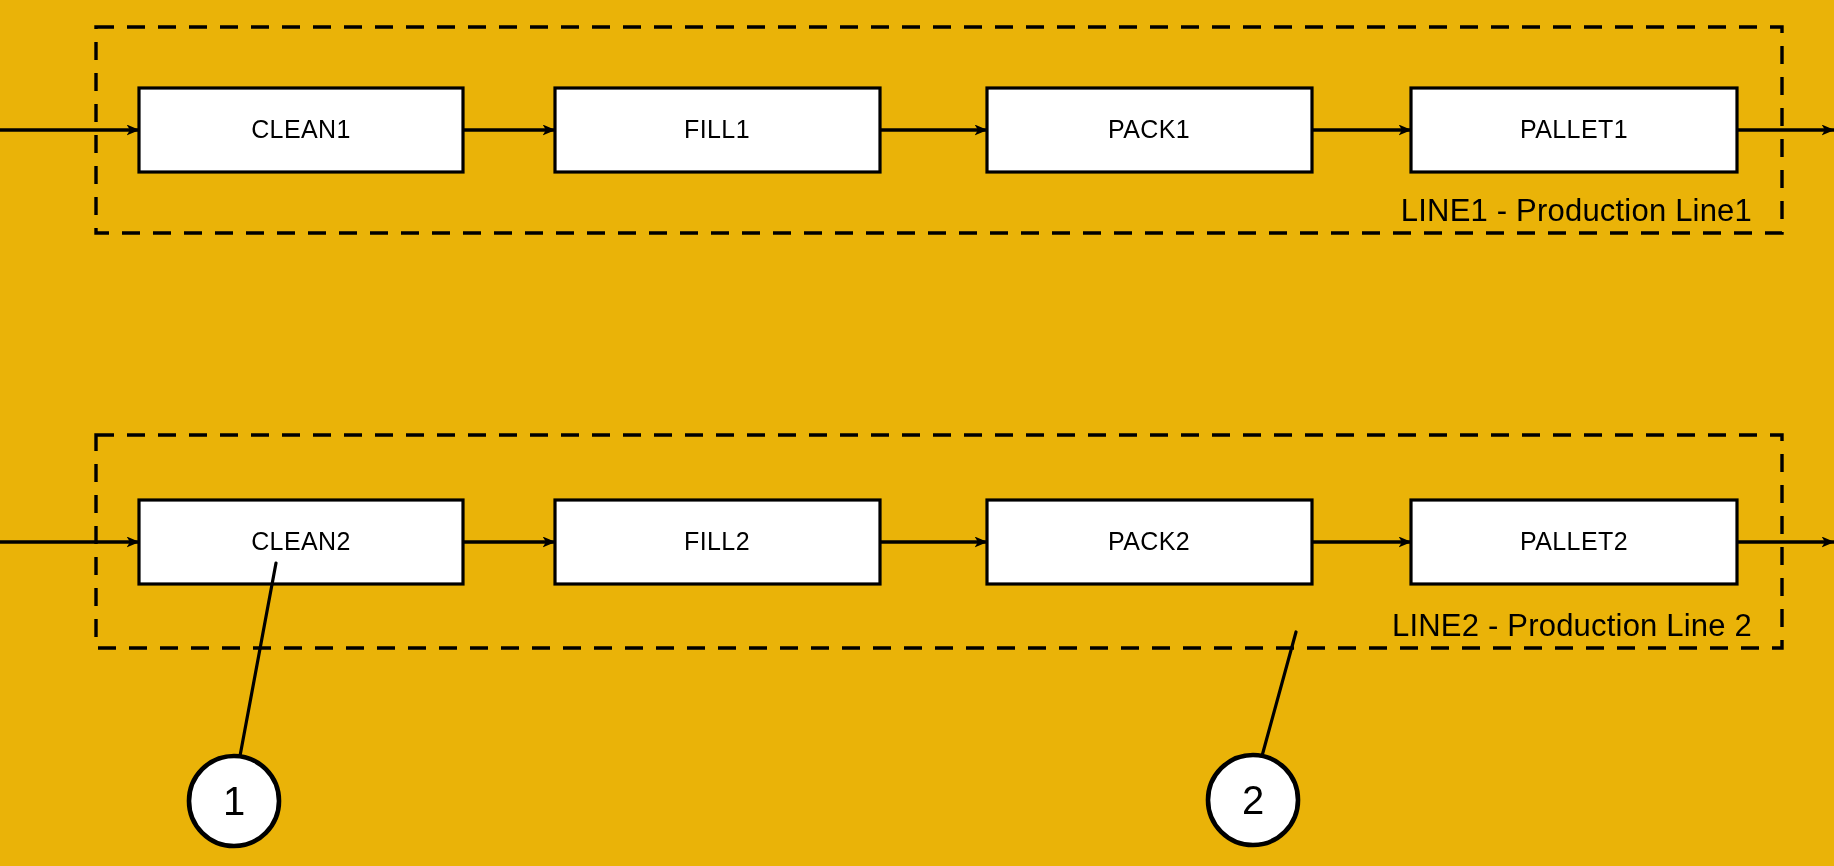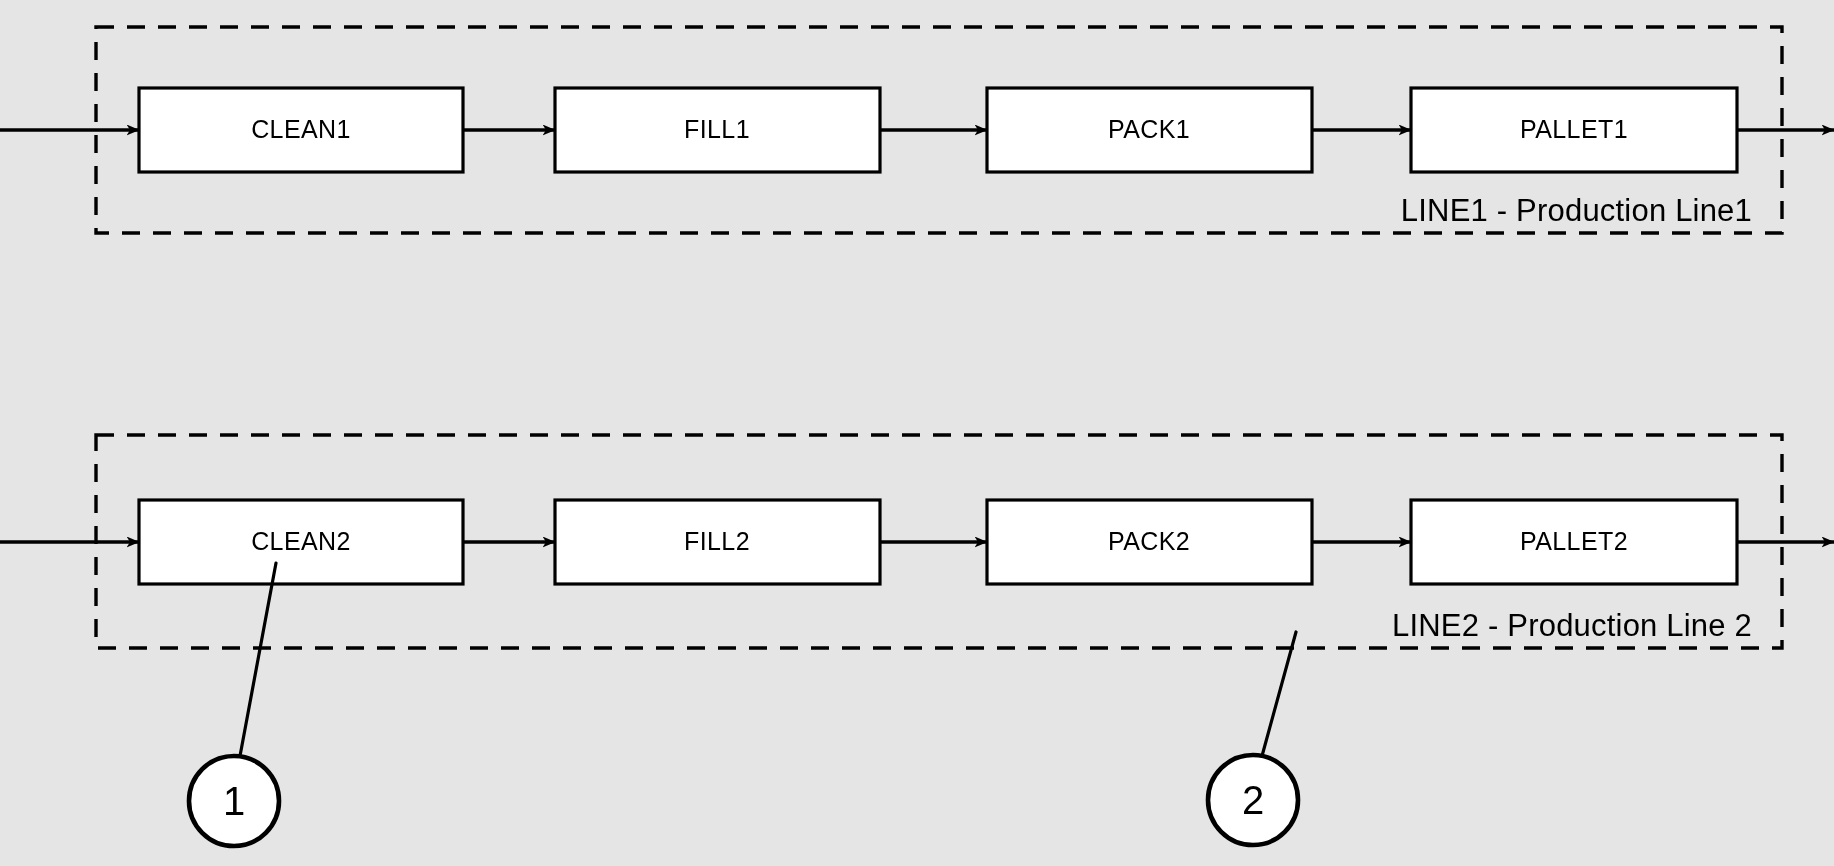--- a/index.html
+++ b/index.html
@@ -12,21 +12,21 @@
     width: 1834px;
     height: 866px;
     overflow: hidden;
     font-family: "Liberation Sans", sans-serif;
     color: #000000;
   }
   #diagram-root {
     position: relative;
     width: 1834px;
     height: 866px;
-    background: #e5e5e5;
+    background: #eab308;
   }
   svg.canvas {
     display: block;
     width: 1834px;
     height: 866px;
   }
   .block-rect {
     fill: #ffffff;
     stroke: #000000;
     stroke-width: 3.2;

